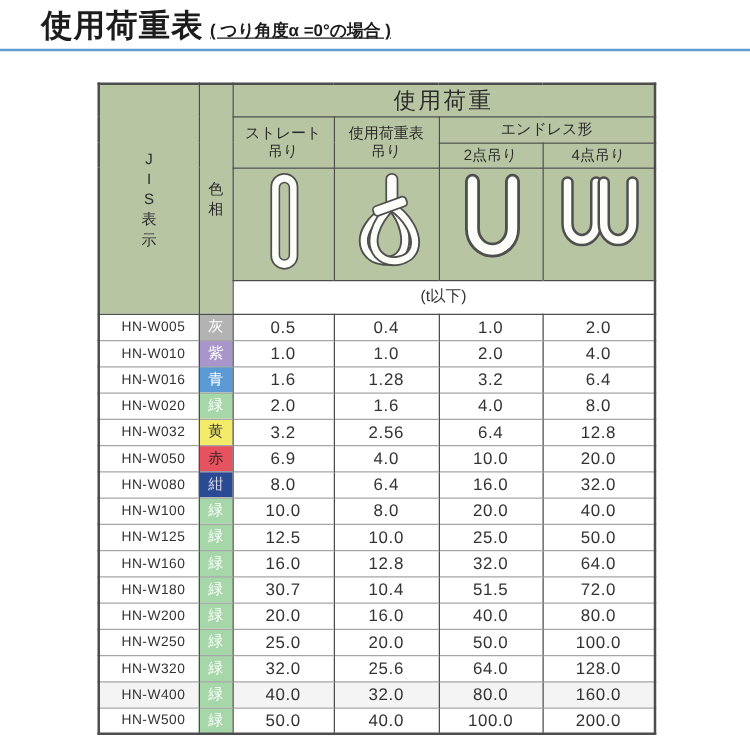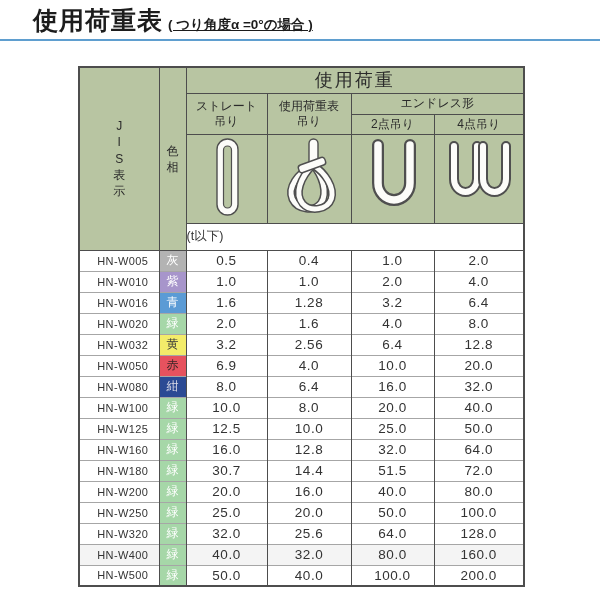--- a/index.html
+++ b/index.html
@@ -13,21 +13,21 @@
   .subtitle{position:absolute;left:34px;top:45px;font-size:14px;color:#1c1c1c;}
 
   table.load-table{position:absolute;left:78px;top:66px;width:445px;border-collapse:collapse;table-layout:fixed;border:2px solid #4d4d4d;}
   .load-table th,.load-table td{padding:0;margin:0;}
 
   .hdr{background:#b8c5a2;border:1px solid #4d4d4d;font-weight:normal;color:#2b2b2b;text-align:center;vertical-align:middle;}
   .load-title{font-size:18px;letter-spacing:2px;}
   .sub-label{font-size:12px;line-height:1.25;}
   .vtext{display:flex;flex-direction:column;align-items:center;justify-content:center;font-size:12px;line-height:1.35;color:#2b2b2b;}
   .icon-cell{background:#b8c5a2;border-left:1px solid #4d4d4d;border-right:1px solid #4d4d4d;text-align:center;vertical-align:middle;}
-  .unit-cell{background:#ffffff;border:1px solid #4d4d4d;font-size:12.5px;color:#333;}
+  .unit-cell{background:#ffffff;border:1px solid #4d4d4d;text-align:center;font-size:12.5px;color:#333;}
 
   tr.r1{height:26px;} tr.r2{height:21px;} tr.r3{height:20px;} tr.r4{height:84px;} tr.r5{height:27px;}
   tbody tr{height:21px;background:#fff;}
 
   tbody td{border-left:1px solid #4d4d4d;border-right:1px solid #4d4d4d;border-top:1px solid #a6a6a6;vertical-align:middle;}
   tbody tr:first-child td{border-top:1px solid #4d4d4d;}
   td.jis{font-size:11px;color:#333;text-align:center;padding-left:7px;letter-spacing:0.4px;}
   td.chip{font-size:12px;text-align:center;}
   td.num{font-size:13.5px;color:#333;text-align:center;letter-spacing:0.5px;}
 
@@ -209,21 +209,21 @@
         <td class="chip" style="background-color: rgb(166, 215, 168); color: rgb(255, 255, 255);">緑</td>
         <td class="num">16.0</td>
         <td class="num">12.8</td>
         <td class="num">32.0</td>
         <td class="num">64.0</td>
       </tr>
       <tr>
         <td class="jis">HN-W180</td>
         <td class="chip" style="background-color: rgb(166, 215, 168); color: rgb(255, 255, 255);">緑</td>
         <td class="num">30.7</td>
-        <td class="num">14.4</td>
+        <td class="num">10.4</td>
         <td class="num">51.5</td>
         <td class="num">72.0</td>
       </tr>
       <tr>
         <td class="jis">HN-W200</td>
         <td class="chip" style="background-color: rgb(166, 215, 168); color: rgb(255, 255, 255);">緑</td>
         <td class="num">20.0</td>
         <td class="num">16.0</td>
         <td class="num">40.0</td>
         <td class="num">80.0</td>

